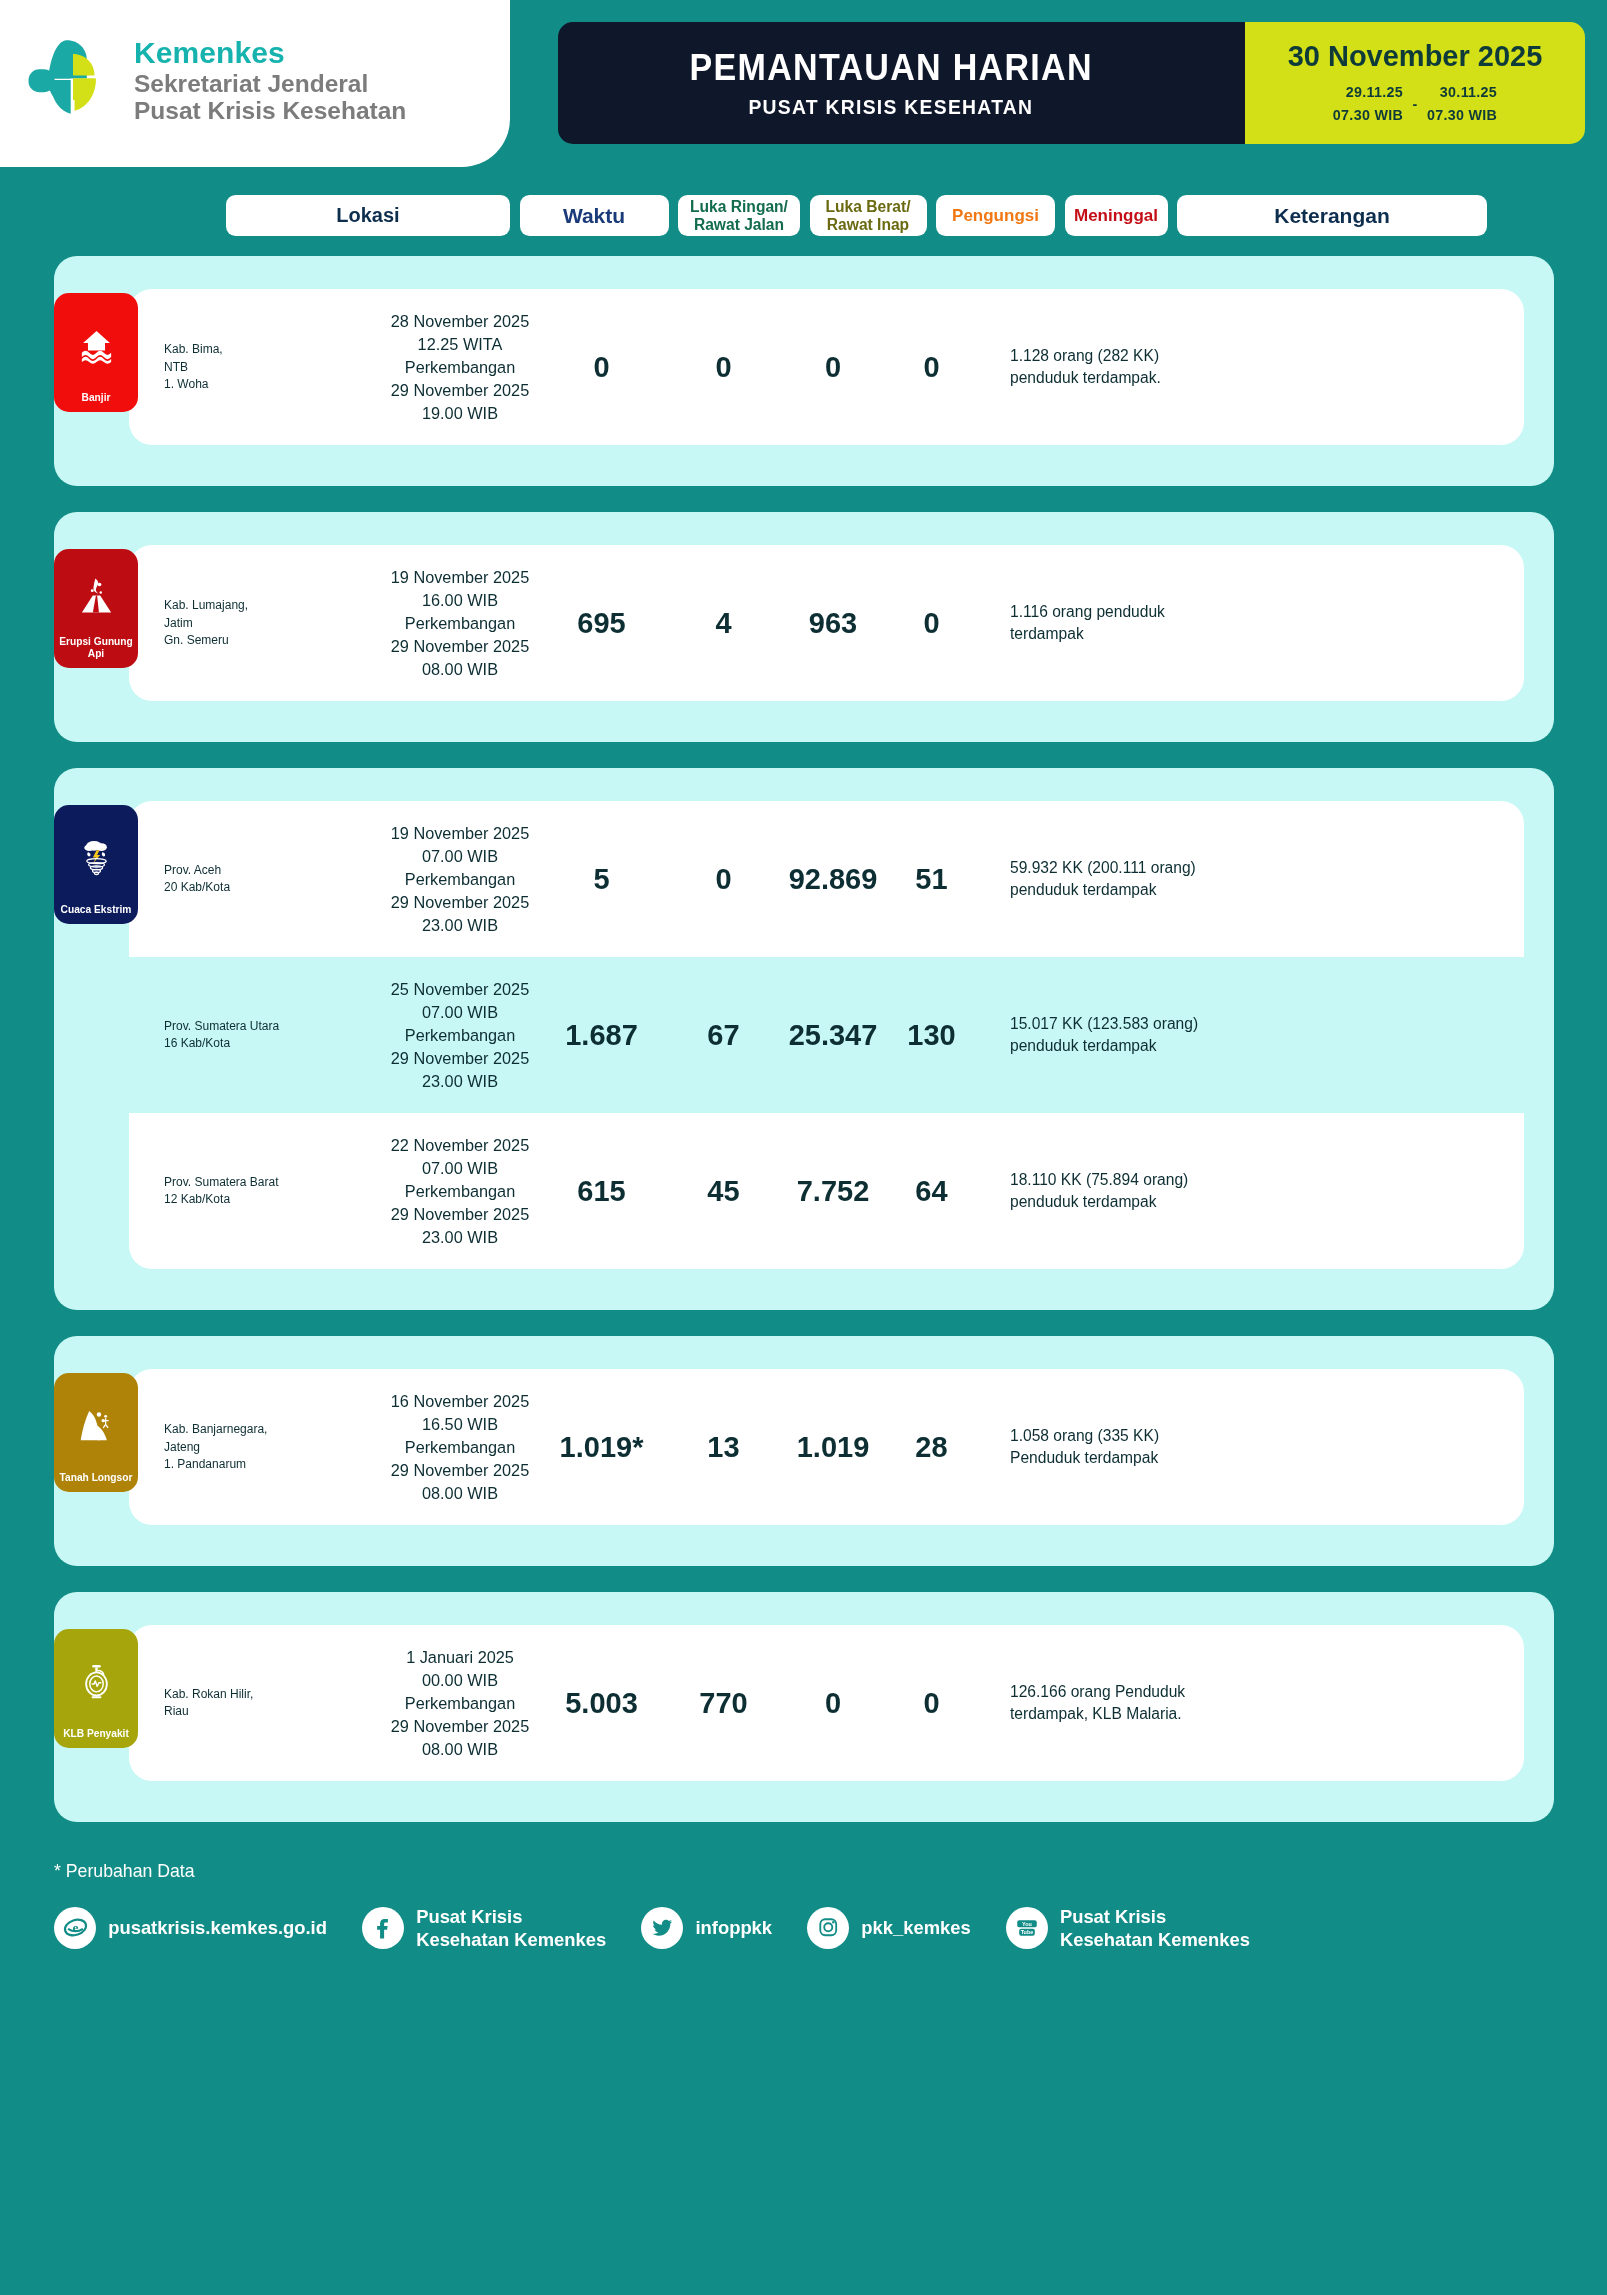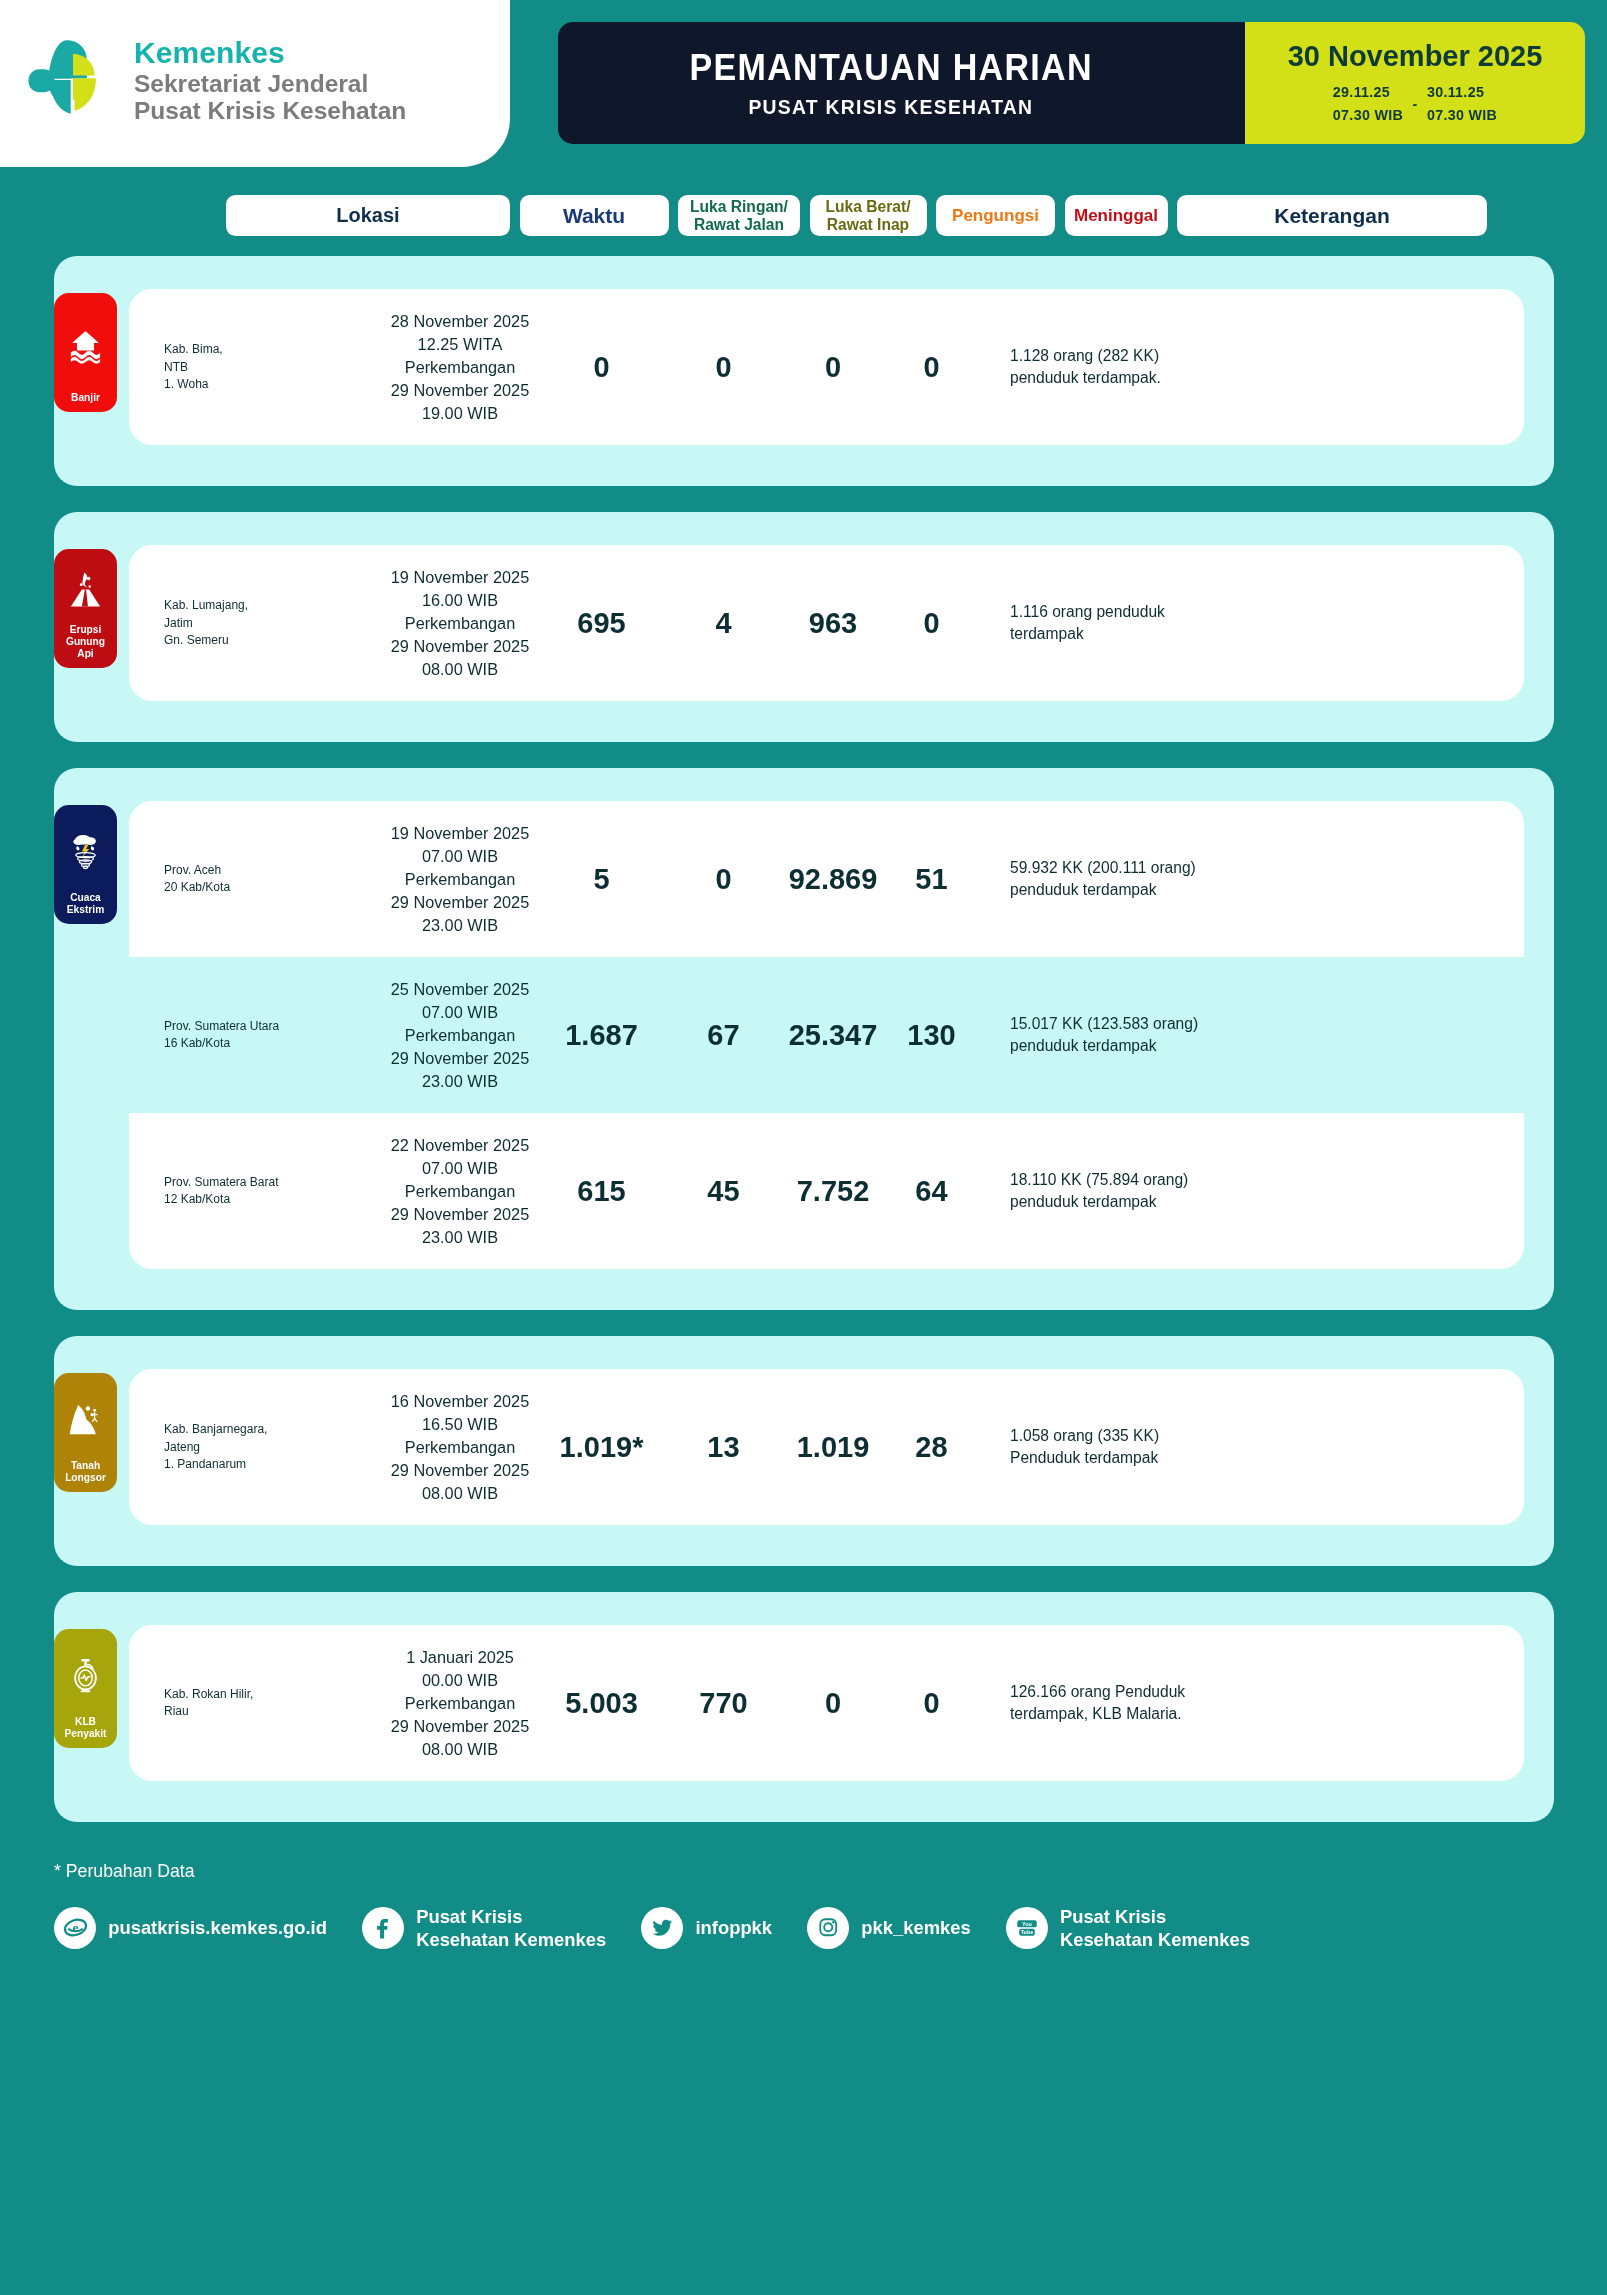--- a/index.html
+++ b/index.html
@@ -49,21 +49,21 @@
     transform: scaleX(0.92); white-space: nowrap;
   }
   .title-date {
     width: 340px; background: #D4E017;
     border-top-right-radius: 15px; border-bottom-right-radius: 15px;
     display: flex; flex-direction: column; align-items: center; justify-content: center;
     color: #0E3A39;
   }
   .title-date-main { font-size: 29px; font-weight: bold; white-space: nowrap; }
   .title-date-row { display: flex; align-items: center; justify-content: center; margin-top: 8.2px; gap: 9.5px; }
-  .tdcol { text-align: left; font-size: 14.3px; font-weight: bold; line-height: 1.55; letter-spacing: 0.3px; }
+  .tdcol { text-align: right; font-size: 14.3px; font-weight: bold; line-height: 1.55; letter-spacing: 0.3px; }
   .tdsep { font-size: 14.3px; font-weight: bold; }
 
   
   .colhead { display: flex; align-items: stretch; gap: 9.5px; padding: 15px 0 0 190px; height: 56px; }
   .ch {
     background: #fff; border-radius: 9.5px;
     display: flex; align-items: center; justify-content: center;
     text-align: center; line-height: 1.12; padding: 2.7px 5.4px;
   }
   .ch-lokasi   { width: 284px; font-size: 20px; font-weight: bold; color: #0E2E4E; margin-left: 36px; }
@@ -84,21 +84,21 @@
     min-height: 156px; display: flex; align-items: center;
   }
   .row-white.first { border-top-left-radius: 23px; border-top-right-radius: 23px; }
   .row-white.last  { border-bottom-left-radius: 23px; border-bottom-right-radius: 23px; }
   .row-white.only  { border-radius: 23px; }
   .row-mint { background: transparent; margin-left: 75px; margin-right: 30px;
     min-height: 156px; display: flex; align-items: center; }
 
   .badge {
     position: absolute; left: 0px; top: 4.1px;
-    width: 63px; min-height: 119px;
+    width: 84px; min-height: 119px;
     border-radius: 15px;
     display: flex; flex-direction: column; align-items: center; justify-content: flex-end;
     padding: 9.5px 4.1px 8.2px 4.1px; z-index: 5;
   }
   .badge-icon { flex: 1; display: flex; align-items: center; justify-content: center; }
   .badge-label {
     color: #fff; font-size: 10.2px; font-weight: bold; text-align: center;
     line-height: 1.18; margin-top: 4.1px;
   }
 

